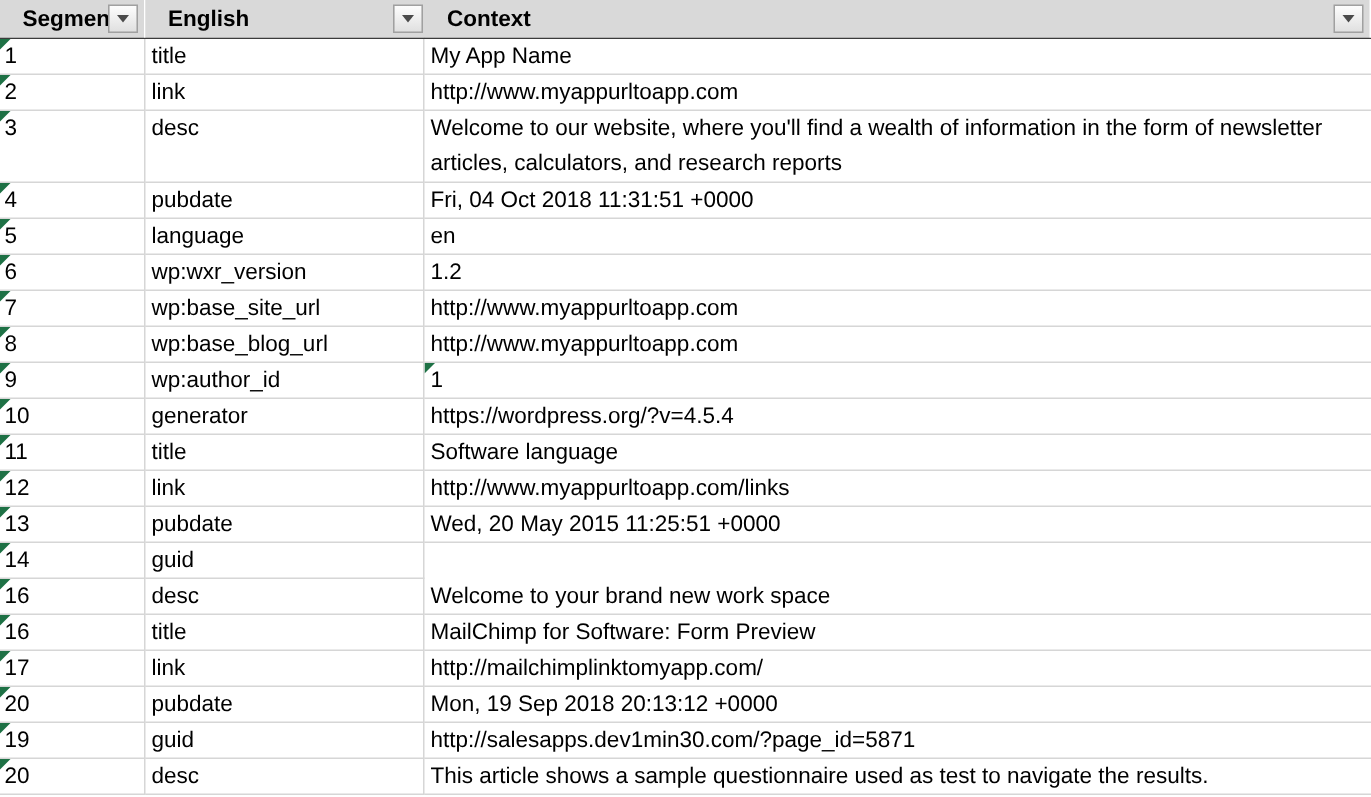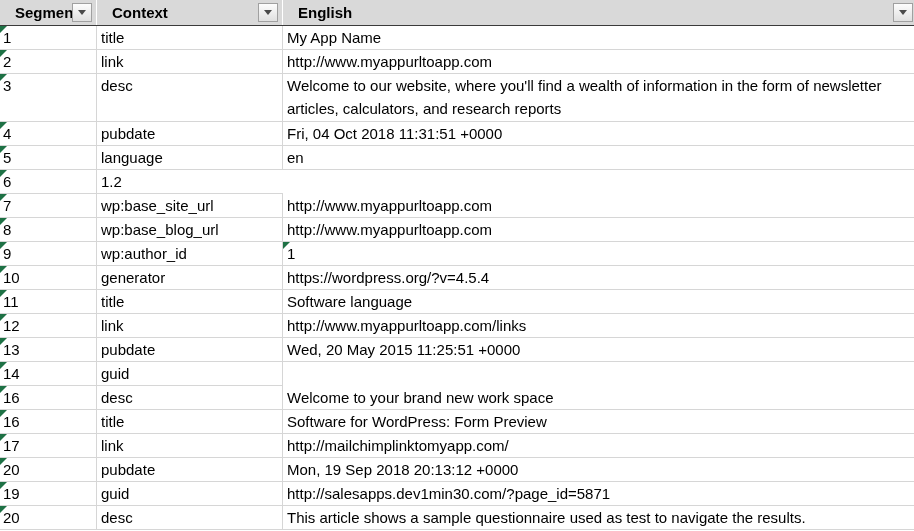--- a/index.html
+++ b/index.html
@@ -97,32 +97,32 @@
 <body>
 
 <div id="sheet">
   <div class="header-row">
     <div class="hcell sep">
       <span class="hlabel">Segment</span>
       <button class="filter-btn r4">
         <span class="arrow-down"></span>
       </button>
     </div>
+    <div class="hcell">
+      <span class="hlabel">English</span>
+      <button class="filter-btn r1">
+        <span class="arrow-down"></span>
+      </button>
+    </div>
     <div class="hcell sep">
       <span class="hlabel">Context</span>
       <button class="filter-btn r4">
         <span class="arrow-down"></span>
       </button>
     </div>
-    <div class="hcell">
-      <span class="hlabel">English</span>
-      <button class="filter-btn r1">
-        <span class="arrow-down"></span>
-      </button>
-    </div>
   </div>
   <div id="rows">
       <div class="row">
         <div class="cell seg">
           <span class="flag"></span>
           <span class="txt">1</span>
         </div>
         <div class="cell ctx">
           <span class="txt">title</span>
         </div>
@@ -176,20 +176,23 @@
         </div>
         <div class="cell eng">
           <span class="txt">en</span>
         </div>
       </div>
       <div class="row">
         <div class="cell seg">
           <span class="flag"></span>
           <span class="txt">6</span>
         </div>
+        <div class="cell ctx">
+          <span class="txt">wp:wxr_version</span>
+        </div>
         <div class="cell eng">
           <span class="txt">1.2</span>
         </div>
       </div>
       <div class="row">
         <div class="cell seg">
           <span class="flag"></span>
           <span class="txt">7</span>
         </div>
         <div class="cell ctx">
@@ -295,21 +298,21 @@
       </div>
       <div class="row">
         <div class="cell seg">
           <span class="flag"></span>
           <span class="txt">16</span>
         </div>
         <div class="cell ctx">
           <span class="txt">title</span>
         </div>
         <div class="cell eng">
-          <span class="txt">Software for WordPress: Form Preview</span>
+          <span class="txt">MailChimp for Software: Form Preview</span>
         </div>
       </div>
       <div class="row">
         <div class="cell seg">
           <span class="flag"></span>
           <span class="txt">17</span>
         </div>
         <div class="cell ctx">
           <span class="txt">link</span>
         </div>

